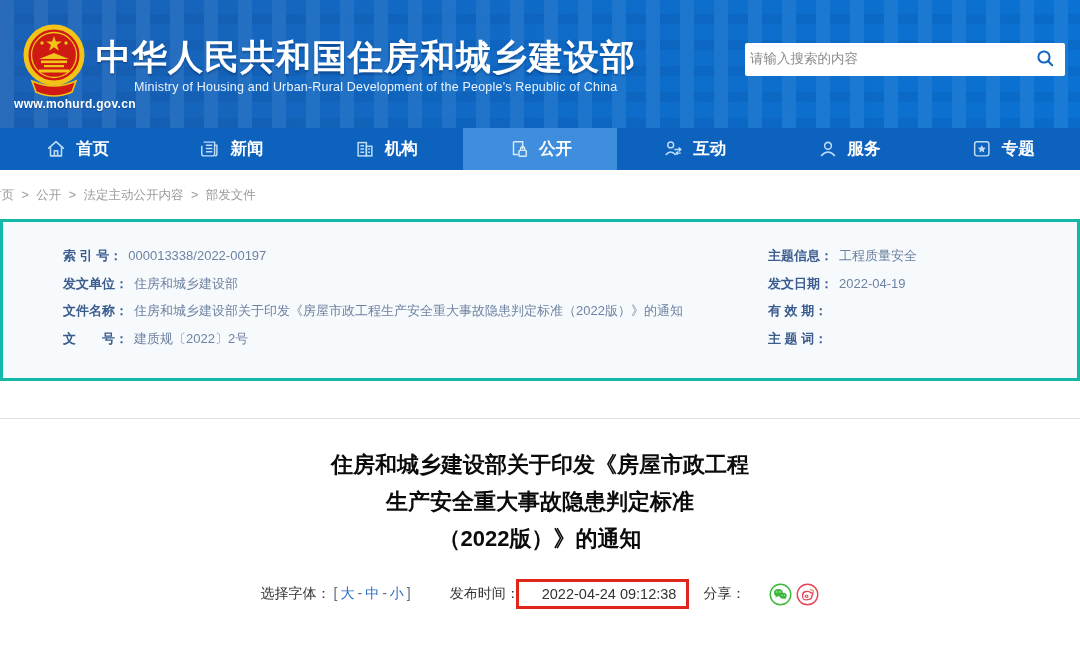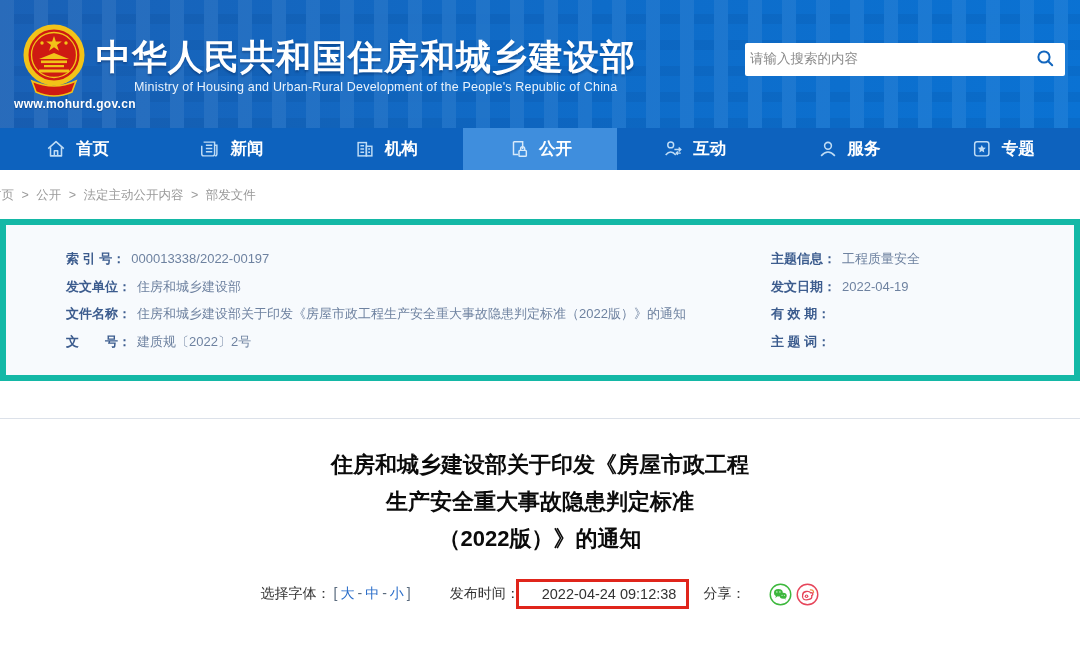--- a/index.html
+++ b/index.html
@@ -37,21 +37,21 @@
   .nav-item.active { background:#3F8EDD; }
   .nav-item svg { display:block; }
 
   
   .breadcrumb { padding:17px 0 15px; margin-left:-13px; font-size:12.5px; color:#9a9a9a;
     white-space:nowrap; }
   .breadcrumb span { margin:0 2px; }
   .breadcrumb .crumb { cursor:pointer; }
 
   
-  .doc-info { background:#F7FAFD; border:6px solid #14b8a6; height:162px;
+  .doc-info { background:#F7FAFD; border:3px solid #14b8a6; height:162px;
     padding:20px 0 0 60px; display:grid; grid-template-columns:705px 1fr; }
   .info-row { height:27.5px; line-height:27.5px; font-size:13px; white-space:nowrap; }
   .info-label { color:#3C5C8E; font-weight:bold; margin-right:6px; }
   .info-value { color:#6E82A0; }
 
   
   .gap { height:37px; }
   .divider { height:1px; background:#DCE1E9; }
   .article { padding-top:27px; }
   .article-title { text-align:center; font-size:22px; font-weight:bold; color:#0b0b0b;

